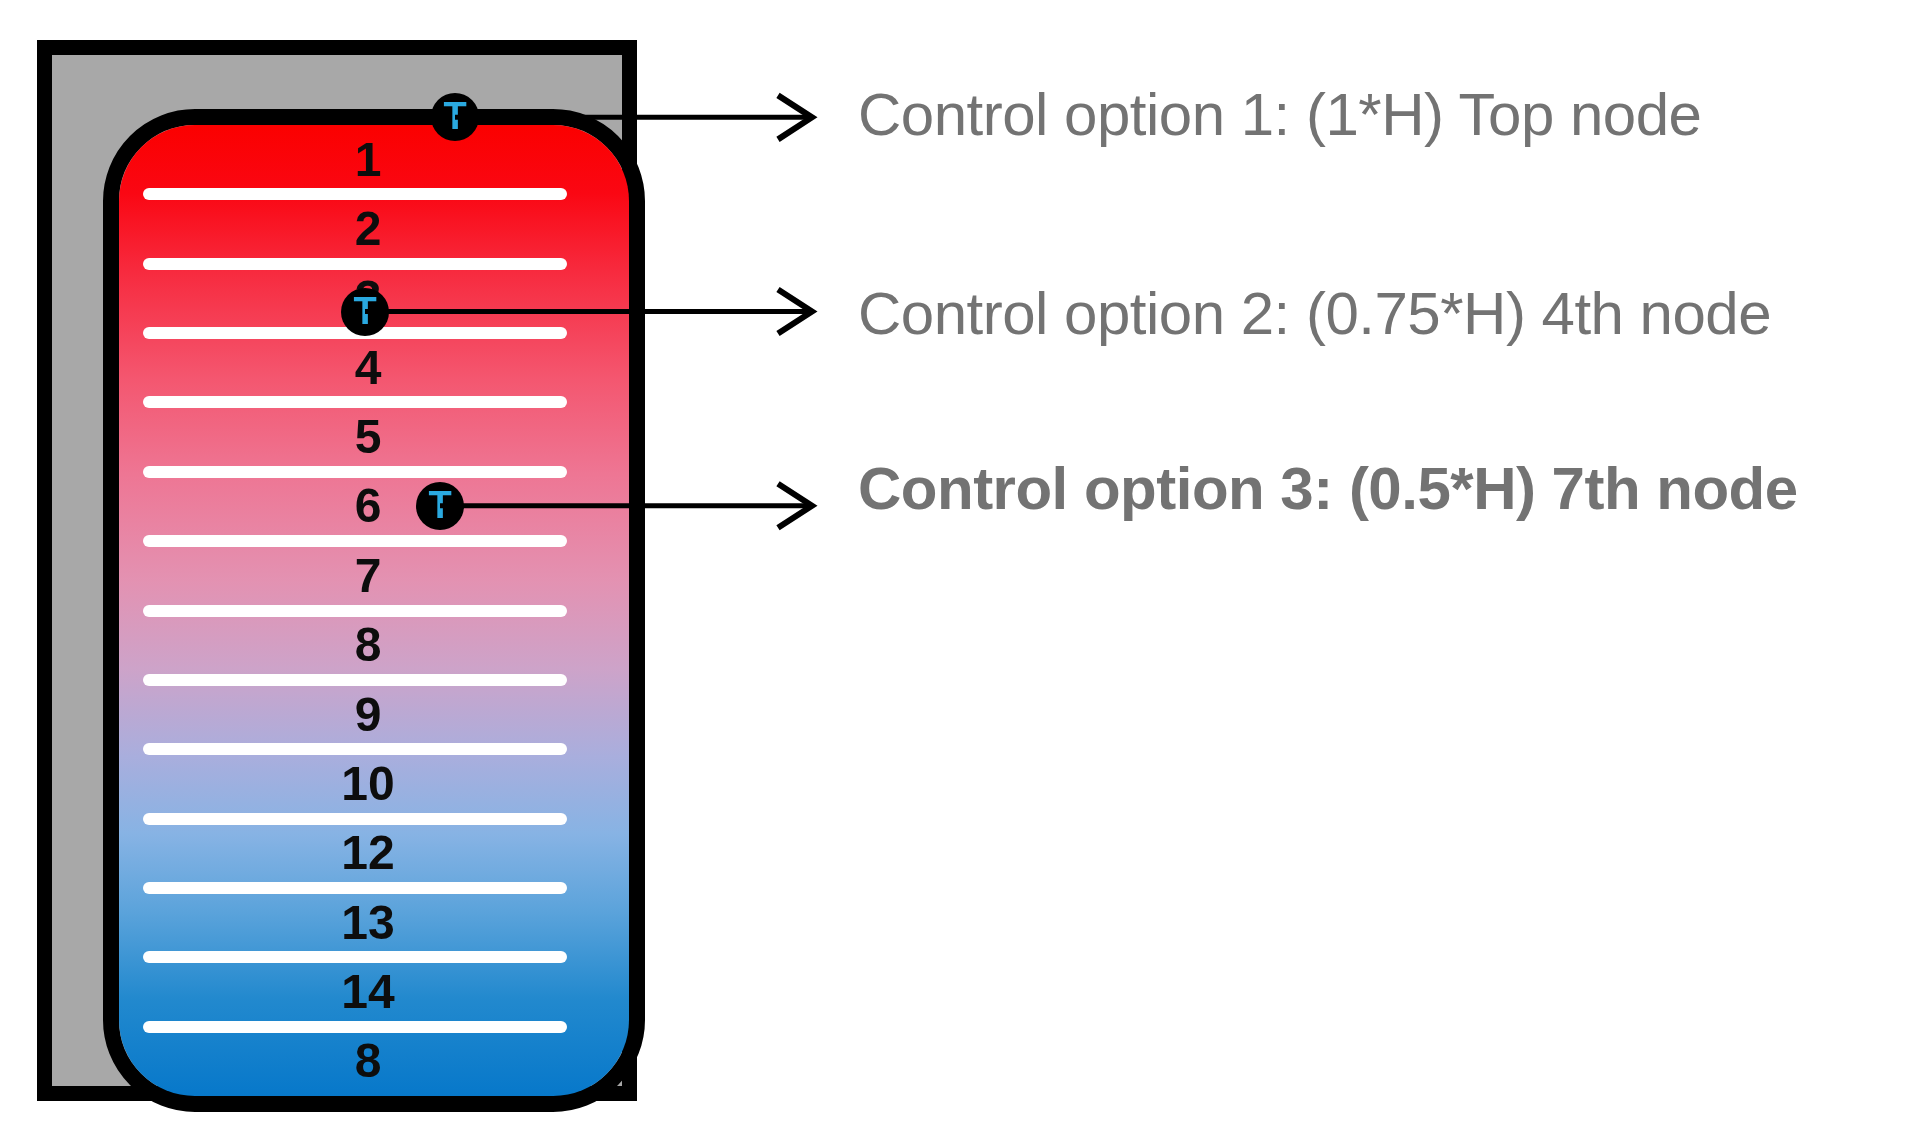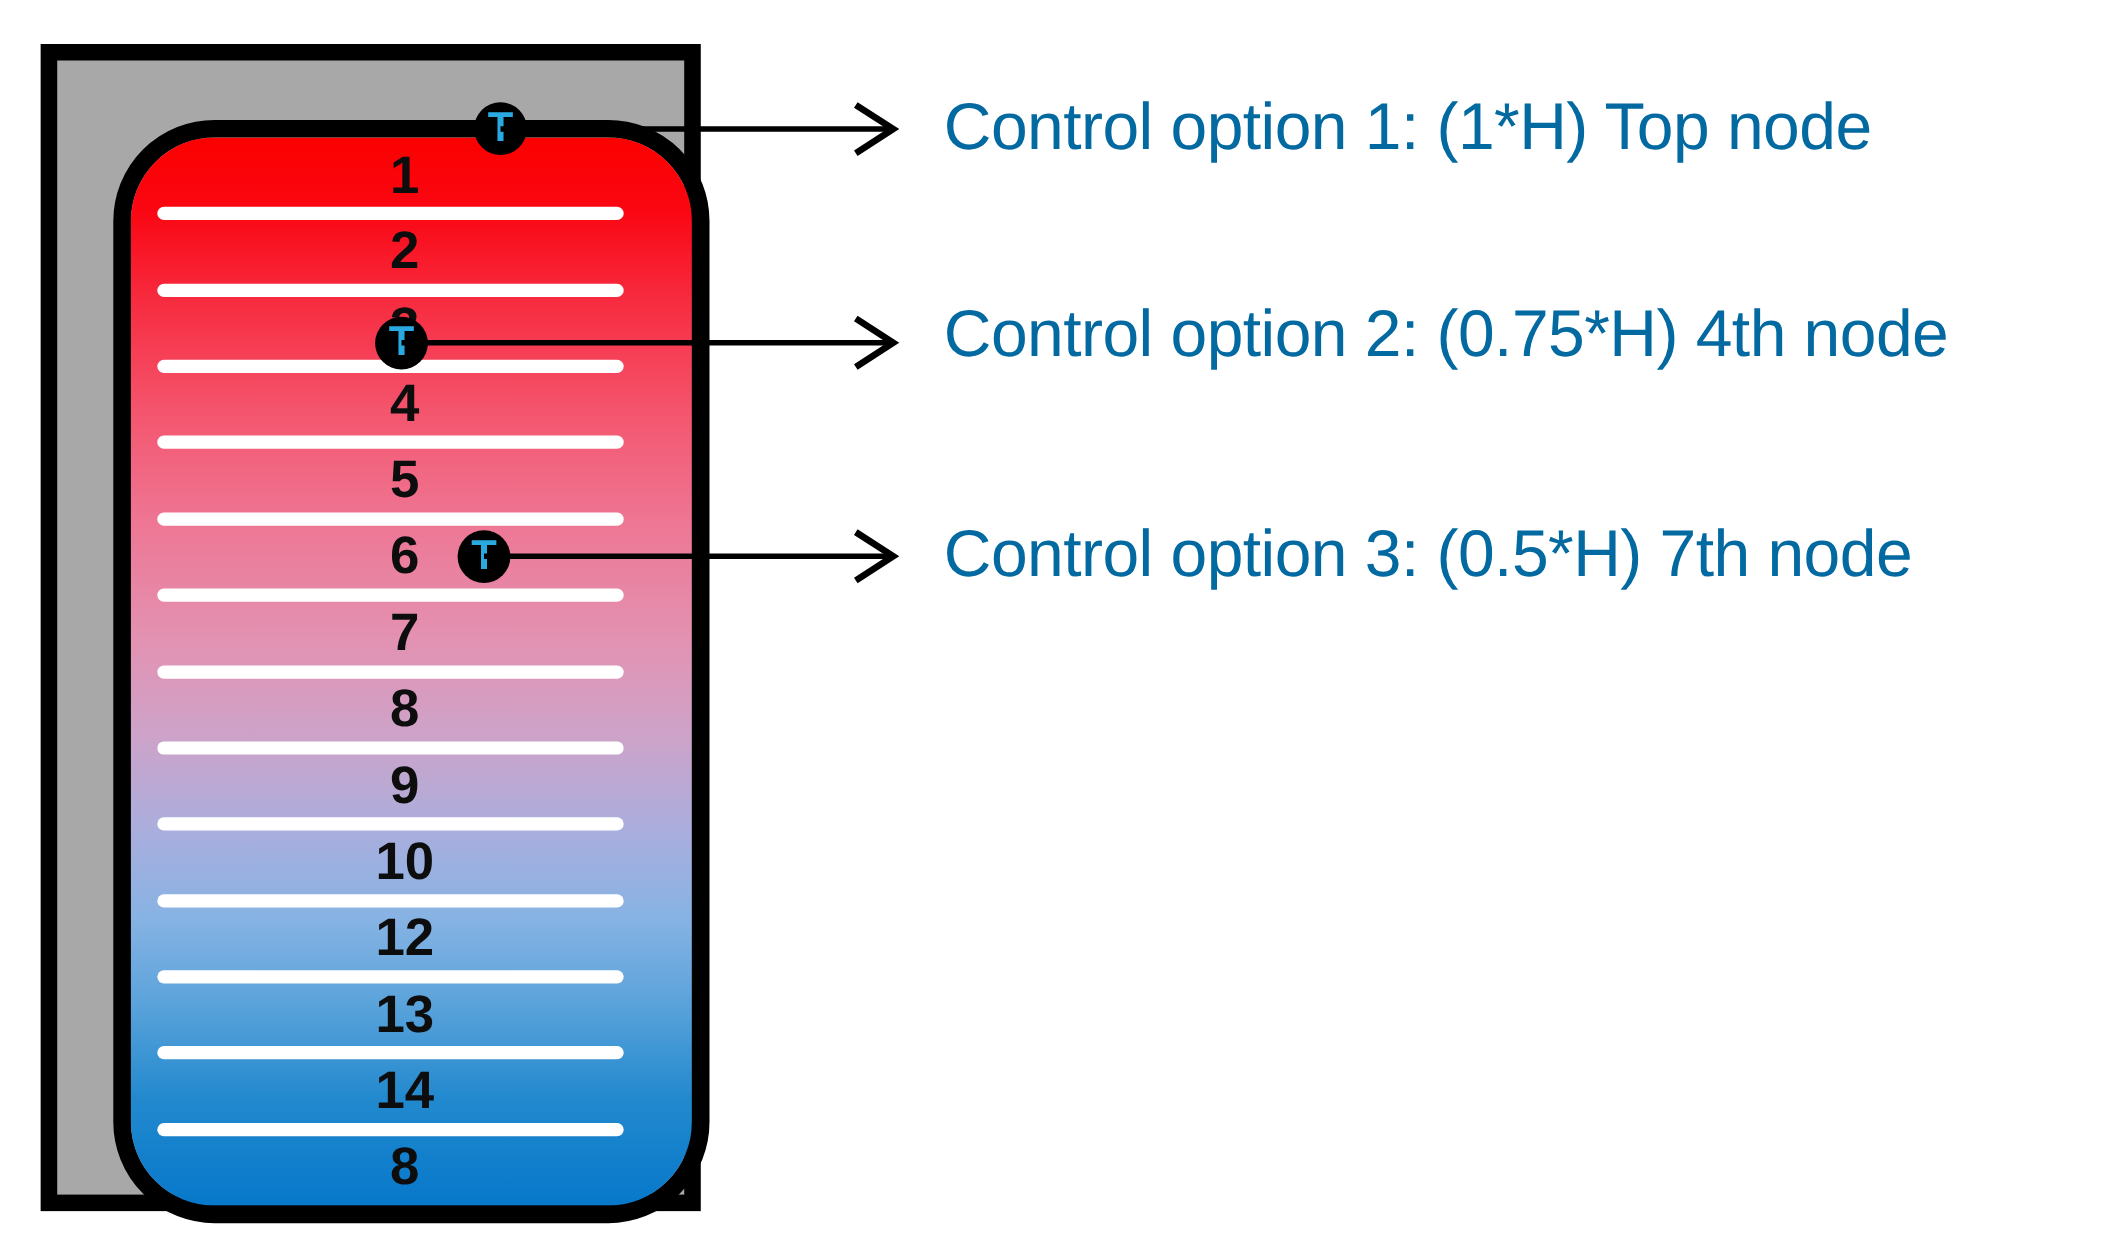--- a/index.html
+++ b/index.html
@@ -84,21 +84,21 @@
     position: absolute;
     left: 0; top: 0;
     z-index: 6;
     pointer-events: none;
   }
   .annotation-label {
     position: absolute;
     left: 858px;
     transform: translateY(-53%);
     font-size: 60px;
-    color: #0369a1;
+    color: #737373;
     white-space: nowrap;
     letter-spacing: -0.5px;
     z-index: 7;
   }
 </style>
 </head>
 <body>
 
 <div class="canvas">
 
@@ -180,17 +180,17 @@
       <line x1="455" y1="117.36666666666667" x2="808" y2="117.36666666666667" stroke="#000000" stroke-width="5"></line>
       <path d="M 778 95.36666666666667 L 812 117.36666666666667 L 778 139.36666666666667" fill="none" stroke="#000000" stroke-width="6"></path>
       <line x1="365" y1="311.56666666666666" x2="808" y2="311.56666666666666" stroke="#000000" stroke-width="5"></line>
       <path d="M 778 289.56666666666666 L 812 311.56666666666666 L 778 333.56666666666666" fill="none" stroke="#000000" stroke-width="6"></path>
       <line x1="440" y1="505.76666666666665" x2="808" y2="505.76666666666665" stroke="#000000" stroke-width="5"></line>
       <path d="M 778 483.76666666666665 L 812 505.76666666666665 L 778 527.7666666666667" fill="none" stroke="#000000" stroke-width="6"></path>
     </svg>
 
   <div id="label-layer">
       <div class="annotation-label" style="top: 117.367px;">Control option 1: (1*H) Top node</div>
-      <div class="annotation-label" style="top: 305px; text-align: right;">Control option 2: (0.75*H) 4th node</div>
-      <div class="annotation-label" style="top: 505px;">Control option 3: (0.5*H) 7th node</div>
+      <div class="annotation-label" style="top: 316px; text-align: right;">Control option 2: (0.75*H) 4th node</div>
+      <div class="annotation-label" style="top: 491px; font-weight: bold;">Control option 3: (0.5*H) 7th node</div>
     </div>
 
 </div>
 
 </body></html>

